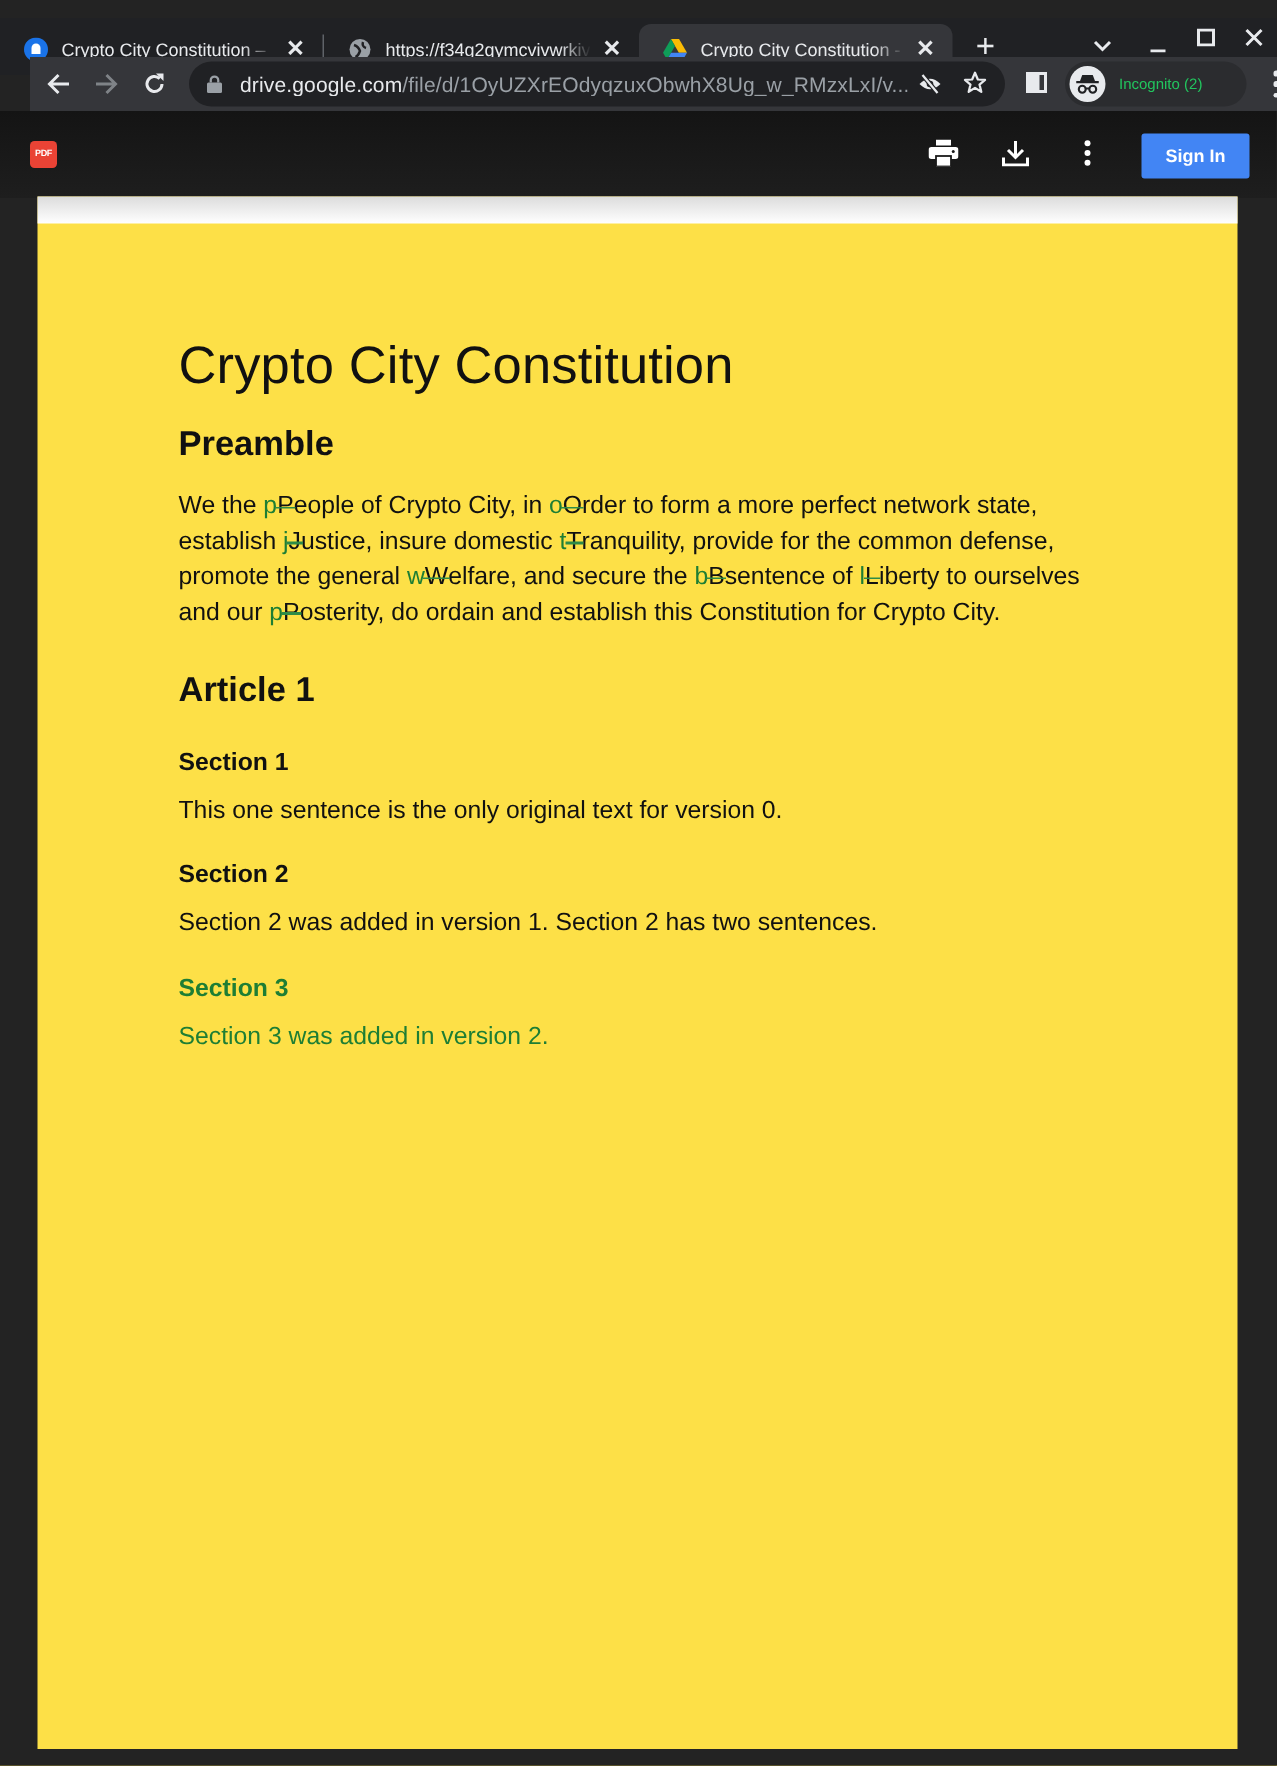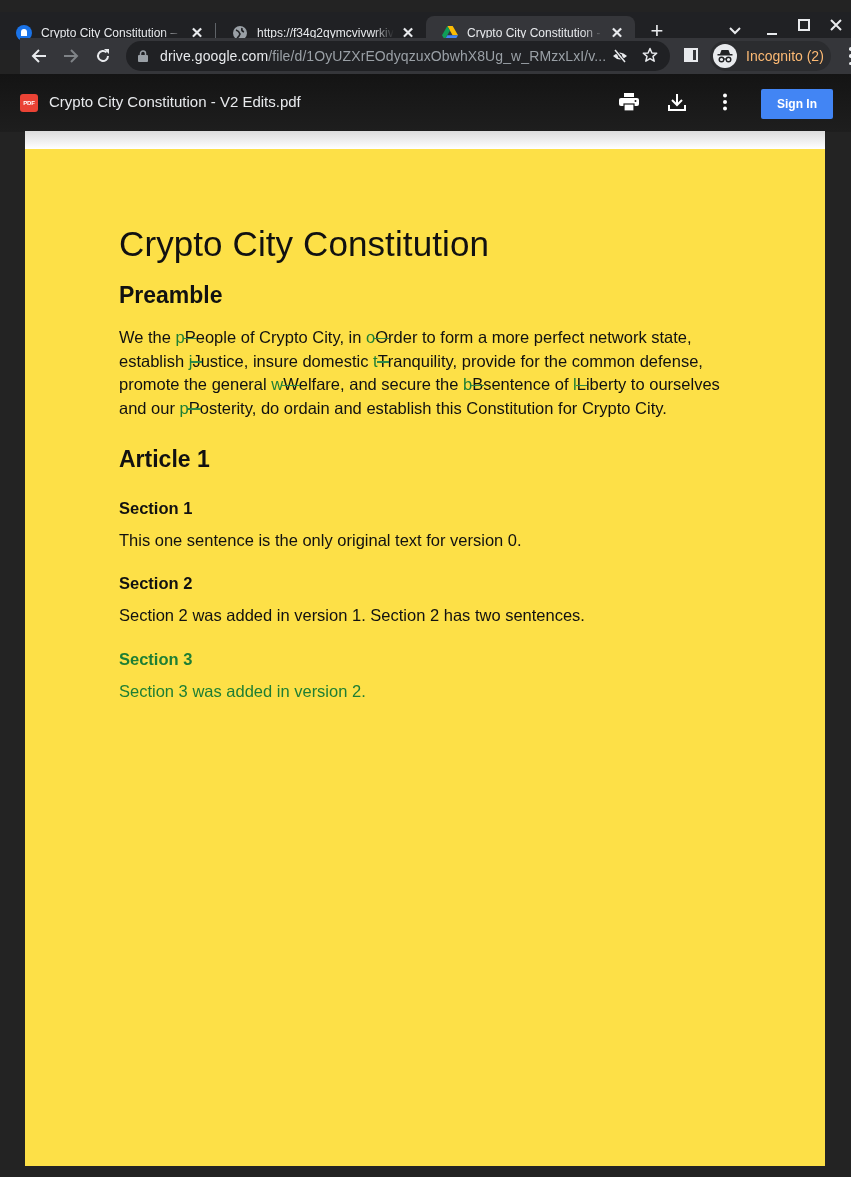--- a/index.html
+++ b/index.html
@@ -17,21 +17,21 @@
   .navbtn { position: absolute; top: 6px; width: 24px; height: 24px; display: flex; align-items: center; justify-content: center; }
   .omnibox { position: absolute; left: 106px; top: 3px; width: 544px; height: 30px; background: #202124; border-radius: 15px; display: flex; align-items: center; padding-left: 10px; }
   .omnibox .lock { width: 14px; height: 14px; margin-right: 10px; display: flex; align-items: center; justify-content: center; }
   .omnibox .url { font-size: 14px; color: #9aa0a6; white-space: nowrap; overflow: hidden; width: 445px; letter-spacing: 0.1px; }
   .omnibox .url .host { color: #e8eaed; }
   .omnibox .eye { position: absolute; left: 486px; top: 7px; }
   .omnibox .star { position: absolute; left: 516px; top: 6px; }
   .sidepanel { position: absolute; left: 664px; top: 10px; width: 14px; height: 14px; border: 2px solid #e8eaed; border-left-width: 9px; }
   .incog { position: absolute; left: 690px; top: 3px; width: 121px; height: 30px; border-radius: 15px; background: #2b2c2f; display: flex; align-items: center; padding-left: 3px; }
   .incog .avatar { width: 24px; height: 24px; border-radius: 50%; background: #e8eaed; display: flex; align-items: center; justify-content: center; margin-right: 9px; }
-  .incog .label { color: #fdba74; font-size: 14px; }
+  .incog .label { color: #22c55e; font-size: 10px; }
   .menu3 { position: absolute; left: 826px; top: 9px; width: 10px; height: 18px; display: flex; flex-direction: column; align-items: center; justify-content: space-between; }
   .menu3 i { display: block; width: 3.5px; height: 3.5px; border-radius: 50%; background: #e8eaed; }
   .viewerbar { position: absolute; left: 0; top: 74px; width: 851px; height: 58px; background: linear-gradient(#141414, #1e1e1e); }
   .pdfbadge { position: absolute; left: 20px; top: 20px; width: 18px; height: 18px; border-radius: 3px; background: #ea4335; color: #fff; font-size: 6px; font-weight: bold; display: flex; align-items: center; justify-content: center; letter-spacing: -0.2px; }
   .filename { position: absolute; left: 49px; top: 19px; color: #e8eaed; font-size: 15px; }
   .vbtn { position: absolute; top: 16px; width: 24px; height: 24px; display: flex; align-items: center; justify-content: center; }
   .signin { position: absolute; left: 761px; top: 15px; width: 72px; height: 30px; background: #4285f4; border-radius: 2px; color: #fff; font-size: 12px; font-weight: bold; display: flex; align-items: center; justify-content: center; }
   .page { position: absolute; left: 25px; top: 131px; width: 800px; height: 1035px; background: #fde047; }
   .page::before { content: ""; position: absolute; left: 0; top: 0; right: 0; height: 18px; background: linear-gradient(#dcdcdc, #fff); }
   .doc { position: absolute; left: 94px; top: 0; width: 620px; color: #111; }
@@ -158,21 +158,20 @@
   </div>
   <div class="menu3">
       <i></i>
       <i></i>
       <i></i>
     </div>
 </div>
 
 <div class="viewerbar">
   <div class="pdfbadge">PDF</div>
-  <div class="filename">Crypto City Constitution - V2 Edits.pdf</div>
   <div class="vbtn" style="left:617px;">
     <svg width="20" height="18" viewBox="0 0 20 18">
         <rect x="5" y="0" width="10" height="4" fill="#fff"></rect>
         <rect x="0" y="5" width="20" height="8" rx="2" fill="#fff"></rect>
         <rect x="5" y="11" width="10" height="7" fill="#fff" stroke="#1a1a1a" stroke-width="1.2"></rect>
         <circle cx="16.5" cy="8" r="1" fill="#1a1a1a"></circle>
       </svg>
   </div>
   <div class="vbtn" style="left:665px;">
     <svg width="18" height="18" viewBox="0 0 18 18">

